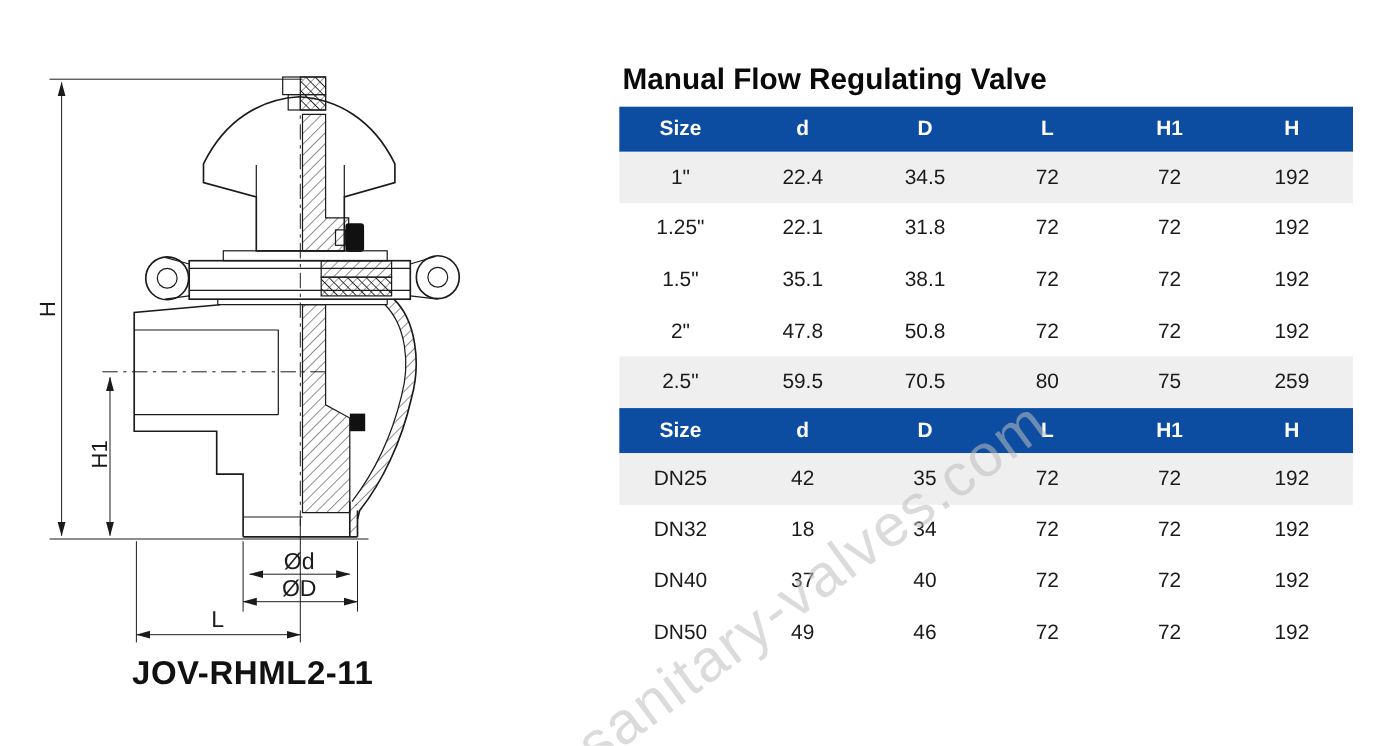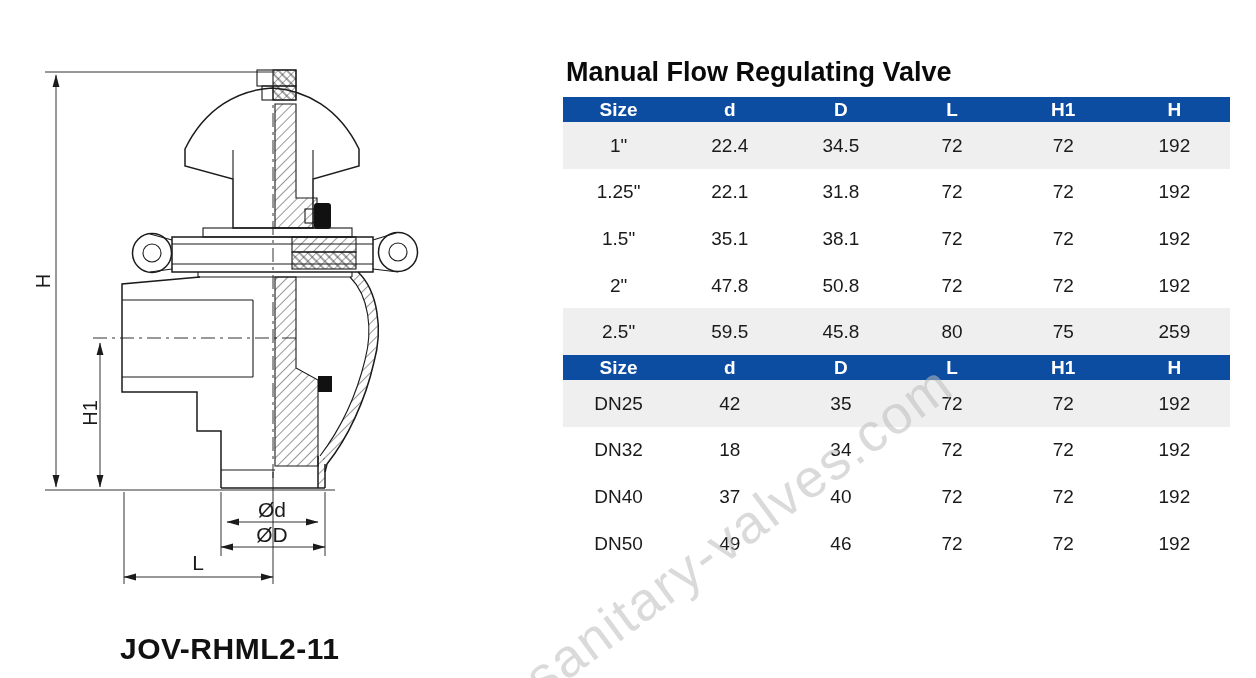--- a/index.html
+++ b/index.html
@@ -27,39 +27,39 @@
   .thin{stroke:var(--line);stroke-width:0.9;fill:none;}
   .cl{stroke:var(--line);stroke-width:0.9;fill:none;stroke-dasharray:14 5 3 5;}
   .hatch{fill:url(#diag);stroke:var(--line);stroke-width:1.1;}
   .hatchNS{fill:url(#diag);stroke:none;}
   .xhatch{fill:url(#cross);stroke:var(--line);stroke-width:1.1;}
   .dimtxt{font-size:20px;}
   .dimtxt2{font-size:21px;}
 
   .model-label{
     position:absolute;left:120px;top:596px;
-    font-size:30px;font-weight:bold;color:#111;letter-spacing:0.5px;margin-top:36px;
+    font-size:30px;font-weight:bold;color:#111;letter-spacing:0.5px;
   }
 
   
   .sheet-title{
     position:absolute;left:566px;top:33px;
     font-size:27px;font-weight:bold;color:#0a0a0a;margin-top:24px;
   }
   .dim-table{
     position:absolute;left:563px;top:97px;width:667px;
     font-size:19px;color:#1a1a1a;
   }
   .trow{
     display:grid;grid-template-columns:repeat(6,1fr);
     align-items:center;text-align:center;
     height:46.6px;background:#fff;
   }
   .trow.thead{
-    height:25px;background:var(--header-bg);color:var(--header-text);
+    height:41px;background:var(--header-bg);color:var(--header-text);
     font-weight:bold;
   }
   .trow.shaded{background:var(--row-alt);}
   .tcell{line-height:1;}
 
   
   .watermark{
     position:absolute;left:545px;top:648px;
     font-size:54px;color:var(--wm);opacity:0.55;
     letter-spacing:2px;white-space:nowrap;
@@ -216,21 +216,21 @@
           <div class="tcell">2"</div>
           <div class="tcell">47.8</div>
           <div class="tcell">50.8</div>
           <div class="tcell">72</div>
           <div class="tcell">72</div>
           <div class="tcell">192</div>
         </div>
         <div class="trow shaded">
           <div class="tcell">2.5"</div>
           <div class="tcell">59.5</div>
-          <div class="tcell">45.8</div>
+          <div class="tcell">70.5</div>
           <div class="tcell">80</div>
           <div class="tcell">75</div>
           <div class="tcell">259</div>
         </div>
       </div>
     <div>
         <div class="trow thead">
           <div class="tcell">Size</div>
           <div class="tcell">d</div>
           <div class="tcell">D</div>

